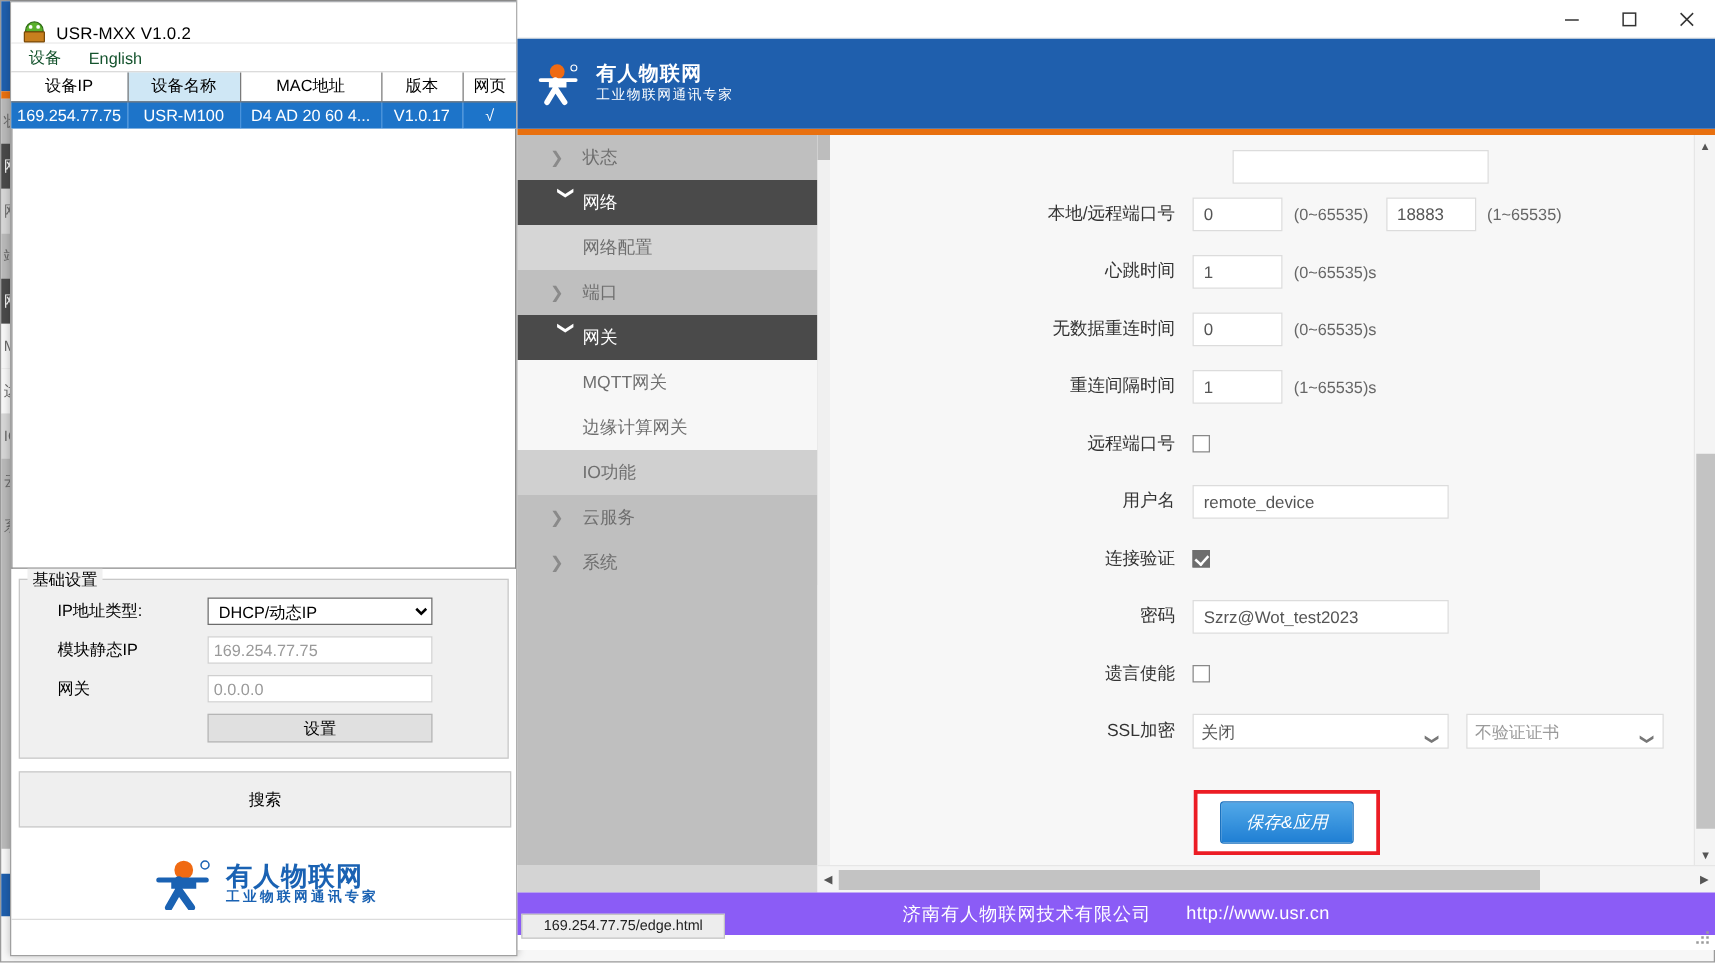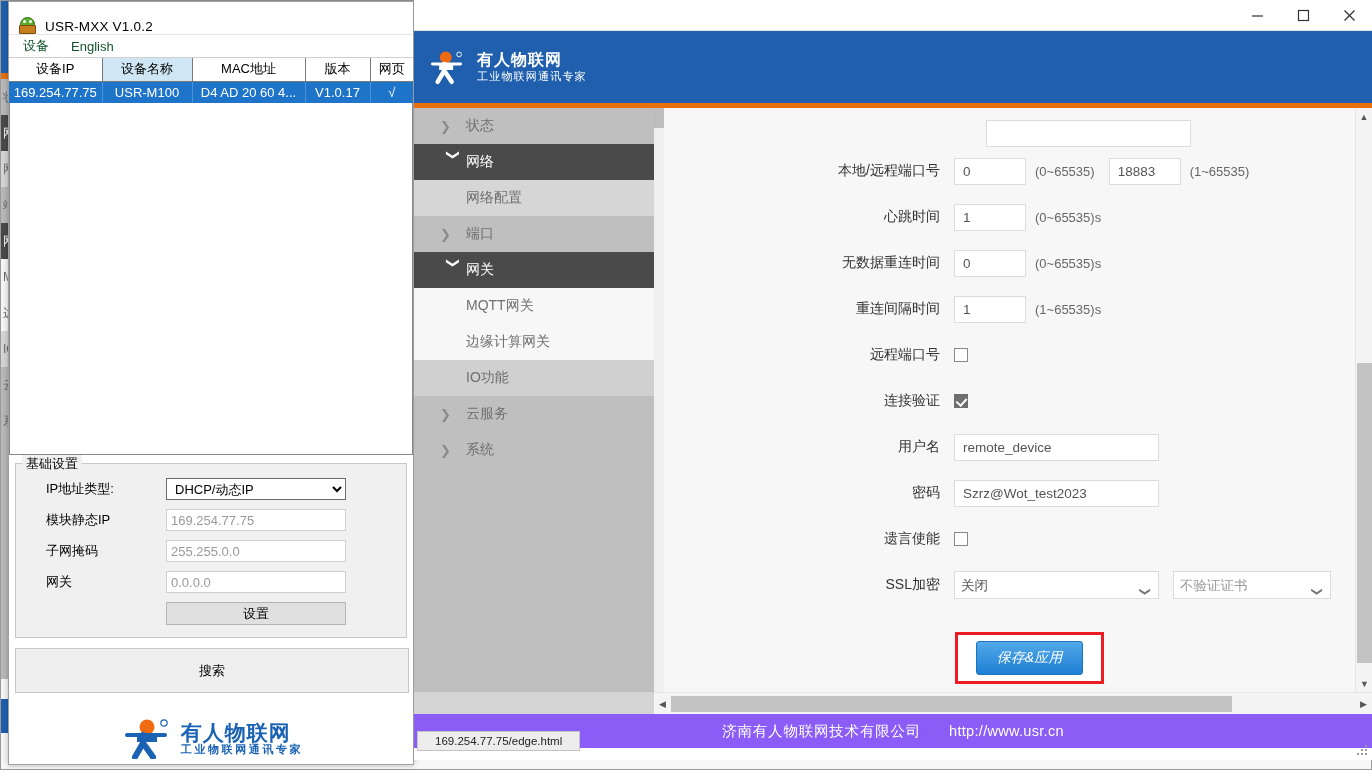--- a/index.html
+++ b/index.html
@@ -351,26 +351,20 @@
         </div>
       </div>
 
       <div class="frow">
         <div class="flabel">模块静态IP</div>
         <div class="fctl">
           <input class="finp" type="text" value="169.254.77.75" style="">
         </div>
       </div>
 
-      <div class="frow">
-        <div class="flabel">子网掩码</div>
-        <div class="fctl">
-          <input class="finp" type="text" value="255.255.0.0" style="">
-        </div>
-      </div>
 
       <div class="frow">
         <div class="flabel">网关</div>
         <div class="fctl">
           <input class="finp" type="text" value="0.0.0.0" style="">
         </div>
       </div>
 
       <div class="frow" style="margin-bottom:2px">
         <div class="flabel"></div>
@@ -518,27 +512,27 @@
             <input class="inp w72" type="text" value="1" style="">
             <span class="hint">(1~65535)s</span>
           </div>
 
           <div class="row">
             <div class="lbl">远程端口号</div>
             <span class="cbx"></span>
           </div>
 
           <div class="row">
+            <div class="lbl">用户名</div>
+            <input class="inp w205" type="text" value="remote_device" style="">
+          </div>
+
+          <div class="row">
             <div class="lbl">连接验证</div>
             <span class="cbx on"></span>
-          </div>
-
-          <div class="row">
-            <div class="lbl">用户名</div>
-            <input class="inp w205" type="text" value="remote_device" style="">
           </div>
 
           <div class="row">
             <div class="lbl">密码</div>
             <input class="inp w205" type="text" value="Szrz@Wot_test2023" style="">
           </div>
 
           <div class="row">
             <div class="lbl">遗言使能</div>
             <span class="cbx"></span>

